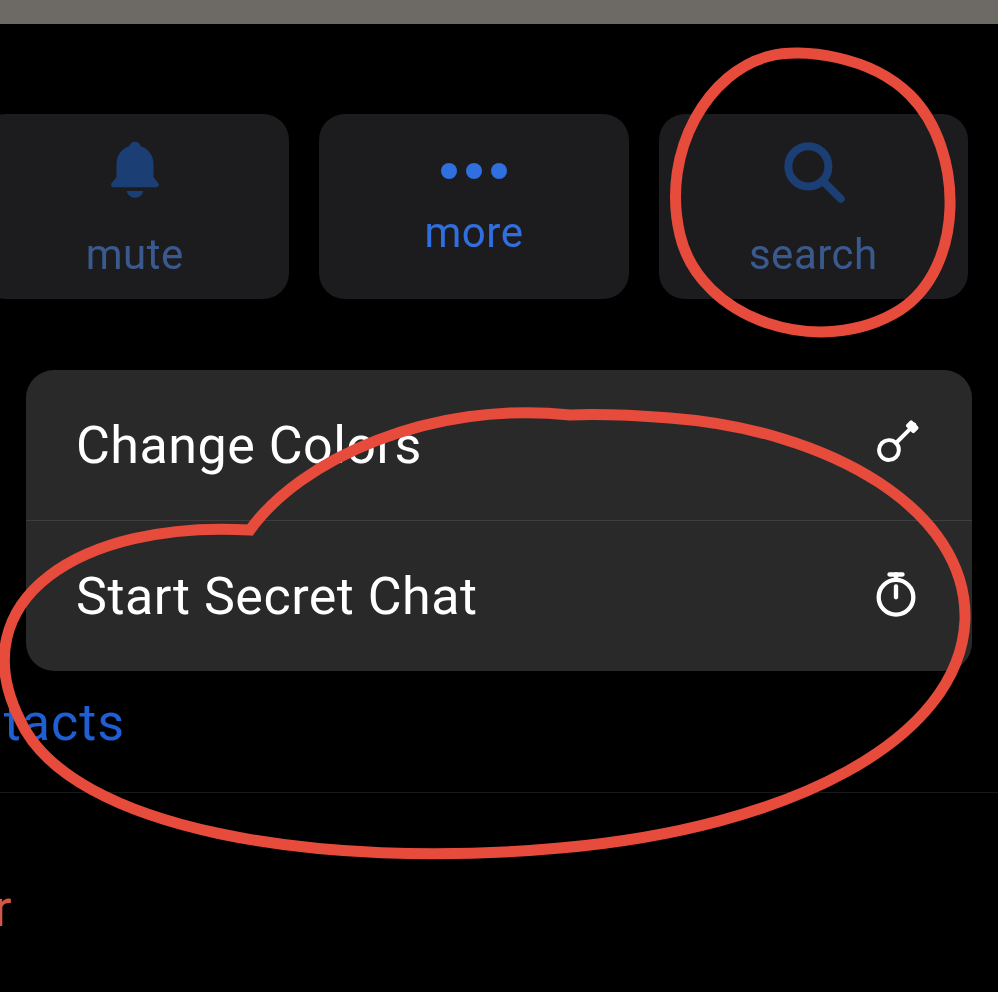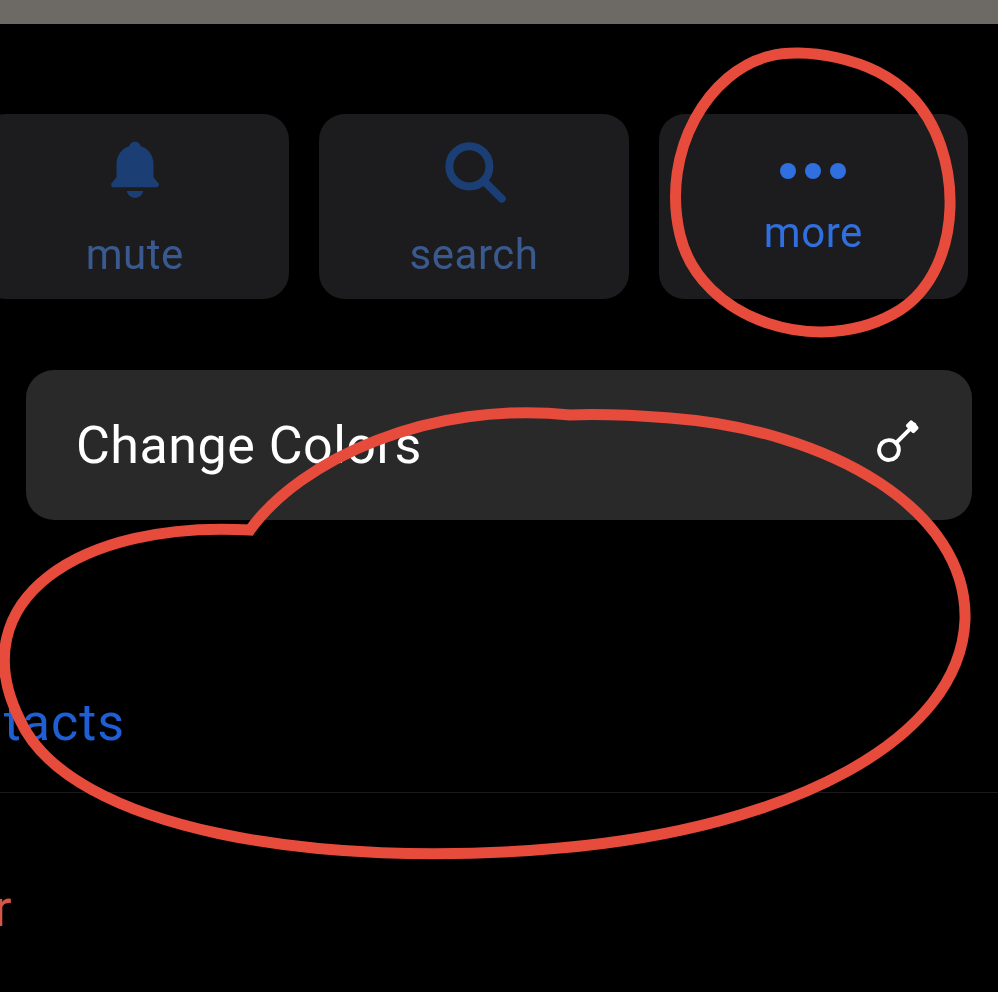--- a/index.html
+++ b/index.html
@@ -112,37 +112,37 @@
       <svg width="74" height="74" viewBox="0 0 24 24" fill="#1b3e74">
         <path d="M12 2.5c-0.9 0-1.7 0.6-1.9 1.5C7.7 4.8 6 7 6 9.7V14l-1.6 2c-0.4 0.5 0 1.3 0.7 1.3h13.8c0.7 0 1.1-0.8 0.7-1.3L18 14V9.7c0-2.7-1.7-4.9-4.1-5.7C13.7 3.1 12.9 2.5 12 2.5z"></path>
         <path d="M9.3 18.5c0.3 1.3 1.4 2.2 2.7 2.2s2.4-0.9 2.7-2.2H9.3z"></path>
       </svg>
     </span>
     <span class="action-label">mute</span>
   </div>
 
   <div class="action-btn">
     <span class="icon">
-      <svg width="74" height="74" viewBox="0 0 24 24" fill="none" stroke="#1b3e74" stroke-width="2.6" stroke-linecap="round">
-        <circle cx="10.5" cy="10.5" r="6.5"></circle>
-        <line x1="15.5" y1="15.5" x2="21" y2="21"></line>
-      </svg>
-    </span>
-    <span class="action-label">search</span>
-  </div>
-
-  <div class="action-btn">
-    <span class="icon">
       <svg width="86" height="30" viewBox="0 0 86 30">
         <circle cx="18" cy="15" r="8" fill="#2f6fe0"></circle>
         <circle cx="43" cy="15" r="8" fill="#2f6fe0"></circle>
         <circle cx="68" cy="15" r="8" fill="#2f6fe0"></circle>
       </svg>
     </span>
     <span class="action-label" style="color:#2f6fe0">more</span>
+  </div>
+
+  <div class="action-btn">
+    <span class="icon">
+      <svg width="74" height="74" viewBox="0 0 24 24" fill="none" stroke="#1b3e74" stroke-width="2.6" stroke-linecap="round">
+        <circle cx="10.5" cy="10.5" r="6.5"></circle>
+        <line x1="15.5" y1="15.5" x2="21" y2="21"></line>
+      </svg>
+    </span>
+    <span class="action-label">search</span>
   </div>
 
 </div>
 
 <div class="bg-text contacts">ntacts</div>
 <div class="hr"></div>
 <div class="bg-text r">r</div>
 
 <div class="menu">
 
@@ -150,20 +150,31 @@
     <span class="menu-item-label">Change Colors</span>
     <span class="icon">
       <svg width="52" height="52" viewBox="0 0 24 24" fill="none" stroke="#fff" stroke-width="1.8" stroke-linecap="round" stroke-linejoin="round">
         <path d="M20.5 3.5 L12 12"></path>
         <path d="M12 12 c-2 -2 -5 -1.5 -6.5 0 c-1.5 1.5 -2 4.5 0 6.5 c2 2 5 1.5 6.5 0 c1.5 -1.5 2 -4.5 0 -6.5z" fill="none"></path>
         <path d="M19 2.5 l2.5 2.5 -1.5 1.5 -2.5 -2.5z" fill="#fff"></path>
       </svg>
     </span>
   </div>
 
+  <div class="menu-item">
+    <span class="menu-item-label">Start Secret Chat</span>
+    <span class="icon">
+      <svg width="52" height="52" viewBox="0 0 24 24" fill="none" stroke="#fff" stroke-width="2" stroke-linecap="round" stroke-linejoin="round">
+        <circle cx="12" cy="13.5" r="8"></circle>
+        <line x1="12" y1="13.5" x2="12" y2="8.5"></line>
+        <line x1="9" y1="3" x2="15" y2="3"></line>
+        <line x1="12" y1="3" x2="12" y2="5.5"></line>
+      </svg>
+    </span>
+  </div>
 
 </div>
 
 <svg class="annot" viewBox="0 0 998 992">
   <g fill="none" stroke="#e64b3c" stroke-width="11" stroke-linecap="round">
 
     <path d="M770 56
              C 710 70, 660 150, 680 235
              C 700 320, 820 360, 900 310
              C 965 268, 965 150, 910 95

